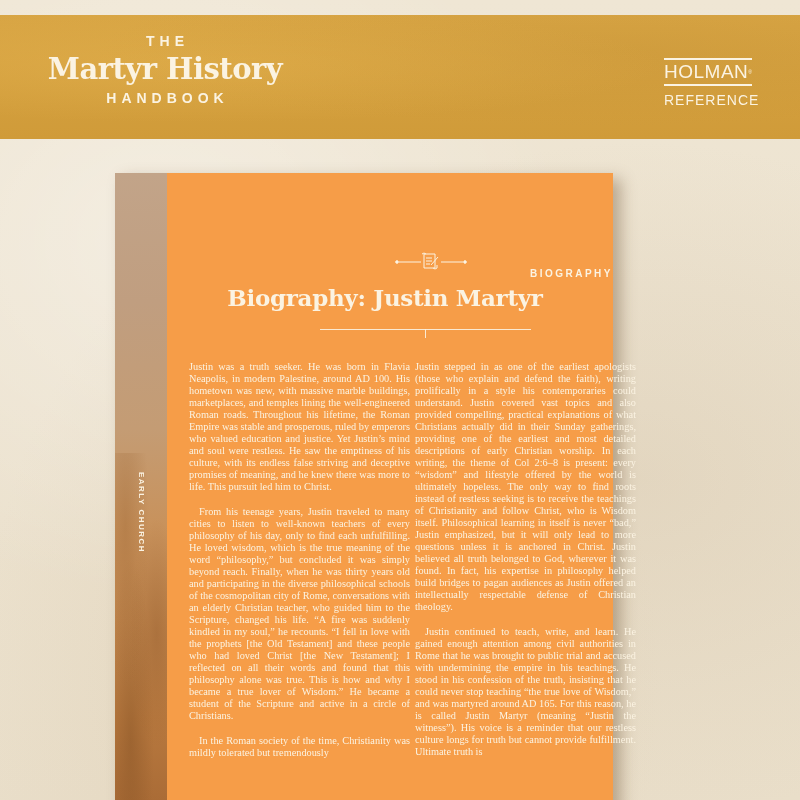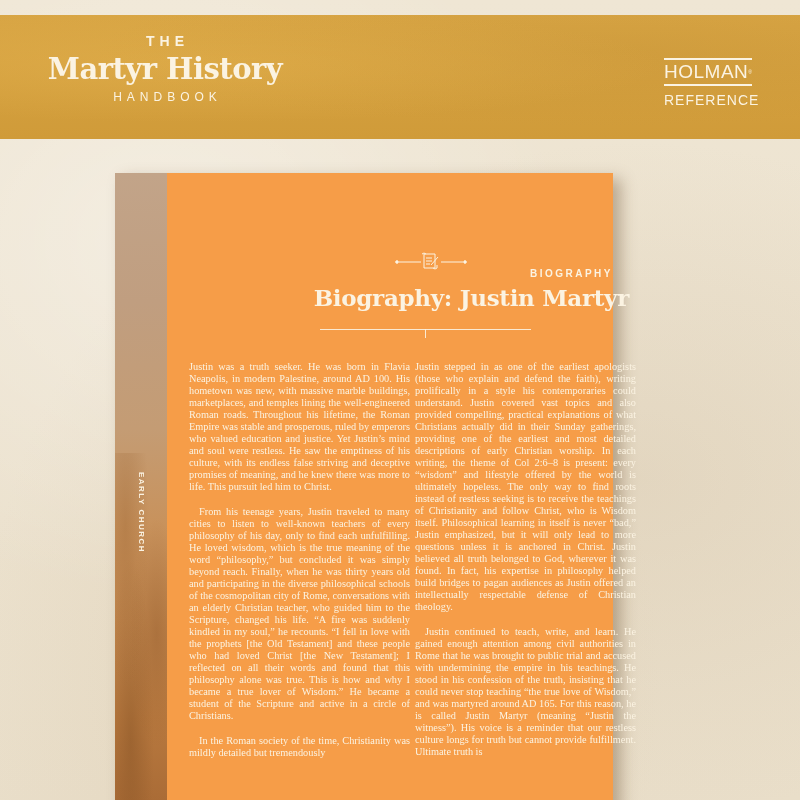--- a/index.html
+++ b/index.html
@@ -18,21 +18,21 @@
     position: absolute; left: 0; top: 15px; width: 800px; height: 124px;
     background: #d5a23f;
     background-image:
       radial-gradient(ellipse at 25% 40%, rgba(230,180,80,0.45), transparent 55%),
       radial-gradient(ellipse at 75% 30%, rgba(190,140,50,0.25), transparent 60%),
       linear-gradient(180deg, #d8a544 0%, #d09b39 100%);
   }
   .brand { position: absolute; left: 40px; top: 18px; width: 250px; text-align: center; color: #fbf3e2; }
   .brand .the { font-family: "Liberation Sans", sans-serif; font-weight: bold; font-size: 14px; letter-spacing: 5px; padding-left: 5px; }
   .brand .title { font-family: "DejaVu Serif", serif; font-weight: bold; font-size: 29px; letter-spacing: -0.5px; margin-top: 3px; line-height: 34px; }
-  .brand .sub { font-family: "Liberation Sans", sans-serif; font-weight: normal; font-size: 12px; letter-spacing: 5px; padding-left: 5px; margin-top: 4px; }
+  .brand .sub { font-family: "Liberation Sans", sans-serif; font-weight: bold; font-size: 14px; letter-spacing: 5px; padding-left: 5px; margin-top: 4px; }
   .publisher { position: absolute; left: 664px; top: 43px; width: 88px; text-align: center; color: #fbf3e2; }
   .publisher .rule { height: 2px; background: #fbf3e2; }
   .publisher .name { font-family: "Liberation Sans", sans-serif; font-size: 19px; line-height: 22px; letter-spacing: 0.5px; padding: 1px 0 1px 0; }
   .publisher .name sup { font-size: 5px; vertical-align: top; }
   .publisher .ref { font-family: Liberation Sans, sans-serif; font-size: 14px; letter-spacing: 1px; margin-top: 6px; }
 
   .page {
     position: absolute; left: 115px; top: 173px; width: 498px; height: 640px;
     background: #f69d48;
     box-shadow: 8px 6px 14px rgba(90,60,30,0.35);
@@ -52,21 +52,21 @@
     position: absolute; left: 26px; top: 335px;
     transform: translate(-50%, 0) rotate(90deg); transform-origin: center;
     font-family: "Liberation Sans", sans-serif; font-weight: bold; font-size: 8px; letter-spacing: 1.5px; color: #fbf3e2; white-space: nowrap;
   }
   .ornament { position: absolute; left: 256px; top: 78px; width: 120px; height: 22px; }
   .kicker {
     position: absolute; left: 52px; width: 446px; top: 95px; text-align: right;
     font-family: "Liberation Sans", sans-serif; font-weight: bold; font-size: 10px; letter-spacing: 2.5px; color: #fbf3e2;
   }
   .headline {
-    position: absolute; left: 68px; width: 446px; top: 111px; text-align: right;
+    position: absolute; left: 47px; width: 446px; top: 111px; text-align: center;
     font-family: "DejaVu Serif", serif; font-weight: bold; font-size: 23px; letter-spacing: -0.3px; color: #fbf3e2;
   }
   .head-rule { position: absolute; left: 205px; top: 156px; width: 211px; height: 1px; background: #fbf3e2; opacity: 0.9; }
   .head-tick { position: absolute; left: 310px; top: 156px; width: 1px; height: 9px; background: #fbf3e2; opacity: 0.9; }
 
   .col {
     position: absolute; top: 188px; width: 221px;
     font-family: "Liberation Serif", serif; font-size: 10.3px; line-height: 12px; color: #fbf3e2;
     text-align: justify; hyphens: auto;
   }
@@ -114,19 +114,19 @@
   </svg>
 
   <div class="kicker">BIOGRAPHY</div>
   <div class="headline">Biography: Justin Martyr</div>
   <div class="head-rule"></div>
   <div class="head-tick"></div>
 
   <div class="col left">
     <p>Justin was a truth seeker. He was born in Flavia Neapolis, in modern Palestine, around AD 100. His hometown was new, with massive marble buildings, marketplaces, and temples lining the well-engineered Roman roads. Throughout his lifetime, the Roman Empire was stable and prosperous, ruled by emperors who valued education and justice. Yet Justin’s mind and soul were restless. He saw the emptiness of his culture, with its endless false striving and deceptive promises of meaning, and he knew there was more to life. This pursuit led him to Christ.</p>
     <p>From his teenage years, Justin traveled to many cities to listen to well-known teachers of every philosophy of his day, only to find each unfulfilling. He loved wisdom, which is the true meaning of the word “philosophy,” but concluded it was simply beyond reach. Finally, when he was thirty years old and participating in the diverse philosophical schools of the cosmopolitan city of Rome, conversations with an elderly Christian teacher, who guided him to the Scripture, changed his life. “A fire was suddenly kindled in my soul,” he recounts. “I fell in love with the prophets [the Old Testament] and these people who had loved Christ [the New Testament]; I reflected on all their words and found that this philosophy alone was true. This is how and why I became a true lover of Wisdom.” He became a student of the Scripture and active in a circle of Christians.</p>
-    <p>In the Roman society of the time, Christianity was mildly detailed but tremendously</p>
+    <p>In the Roman society of the time, Christianity was mildly tolerated but tremendously</p>
   </div>
   <div class="col right">
     <p>Justin stepped in as one of the earliest apologists (those who explain and defend the faith), writing prolifically in a style his contemporaries could understand. Justin covered vast topics and also provided compelling, practical explanations of what Christians actually did in their Sunday gatherings, providing one of the earliest and most detailed descriptions of early Christian worship. In each writing, the theme of Col 2:6–8 is present: every “wisdom” and lifestyle offered by the world is ultimately hopeless. The only way to find roots instead of restless seeking is to receive the teachings of Christianity and follow Christ, who is Wisdom itself. Philosophical learning in itself is never “bad,” Justin emphasized, but it will only lead to more questions unless it is anchored in Christ. Justin believed all truth belonged to God, wherever it was found. In fact, his expertise in philosophy helped build bridges to pagan audiences as Justin offered an intellectually respectable defense of Christian theology.</p>
     <p>Justin continued to teach, write, and learn. He gained enough attention among civil authorities in Rome that he was brought to public trial and accused with undermining the empire in his teachings. He stood in his confession of the truth, insisting that he could never stop teaching “the true love of Wisdom,” and was martyred around AD 165. For this reason, he is called Justin Martyr (meaning “Justin the witness”). His voice is a reminder that our restless culture longs for truth but cannot provide fulfillment. Ultimate truth is</p>
   </div>
 </div>
 
 </body></html>

